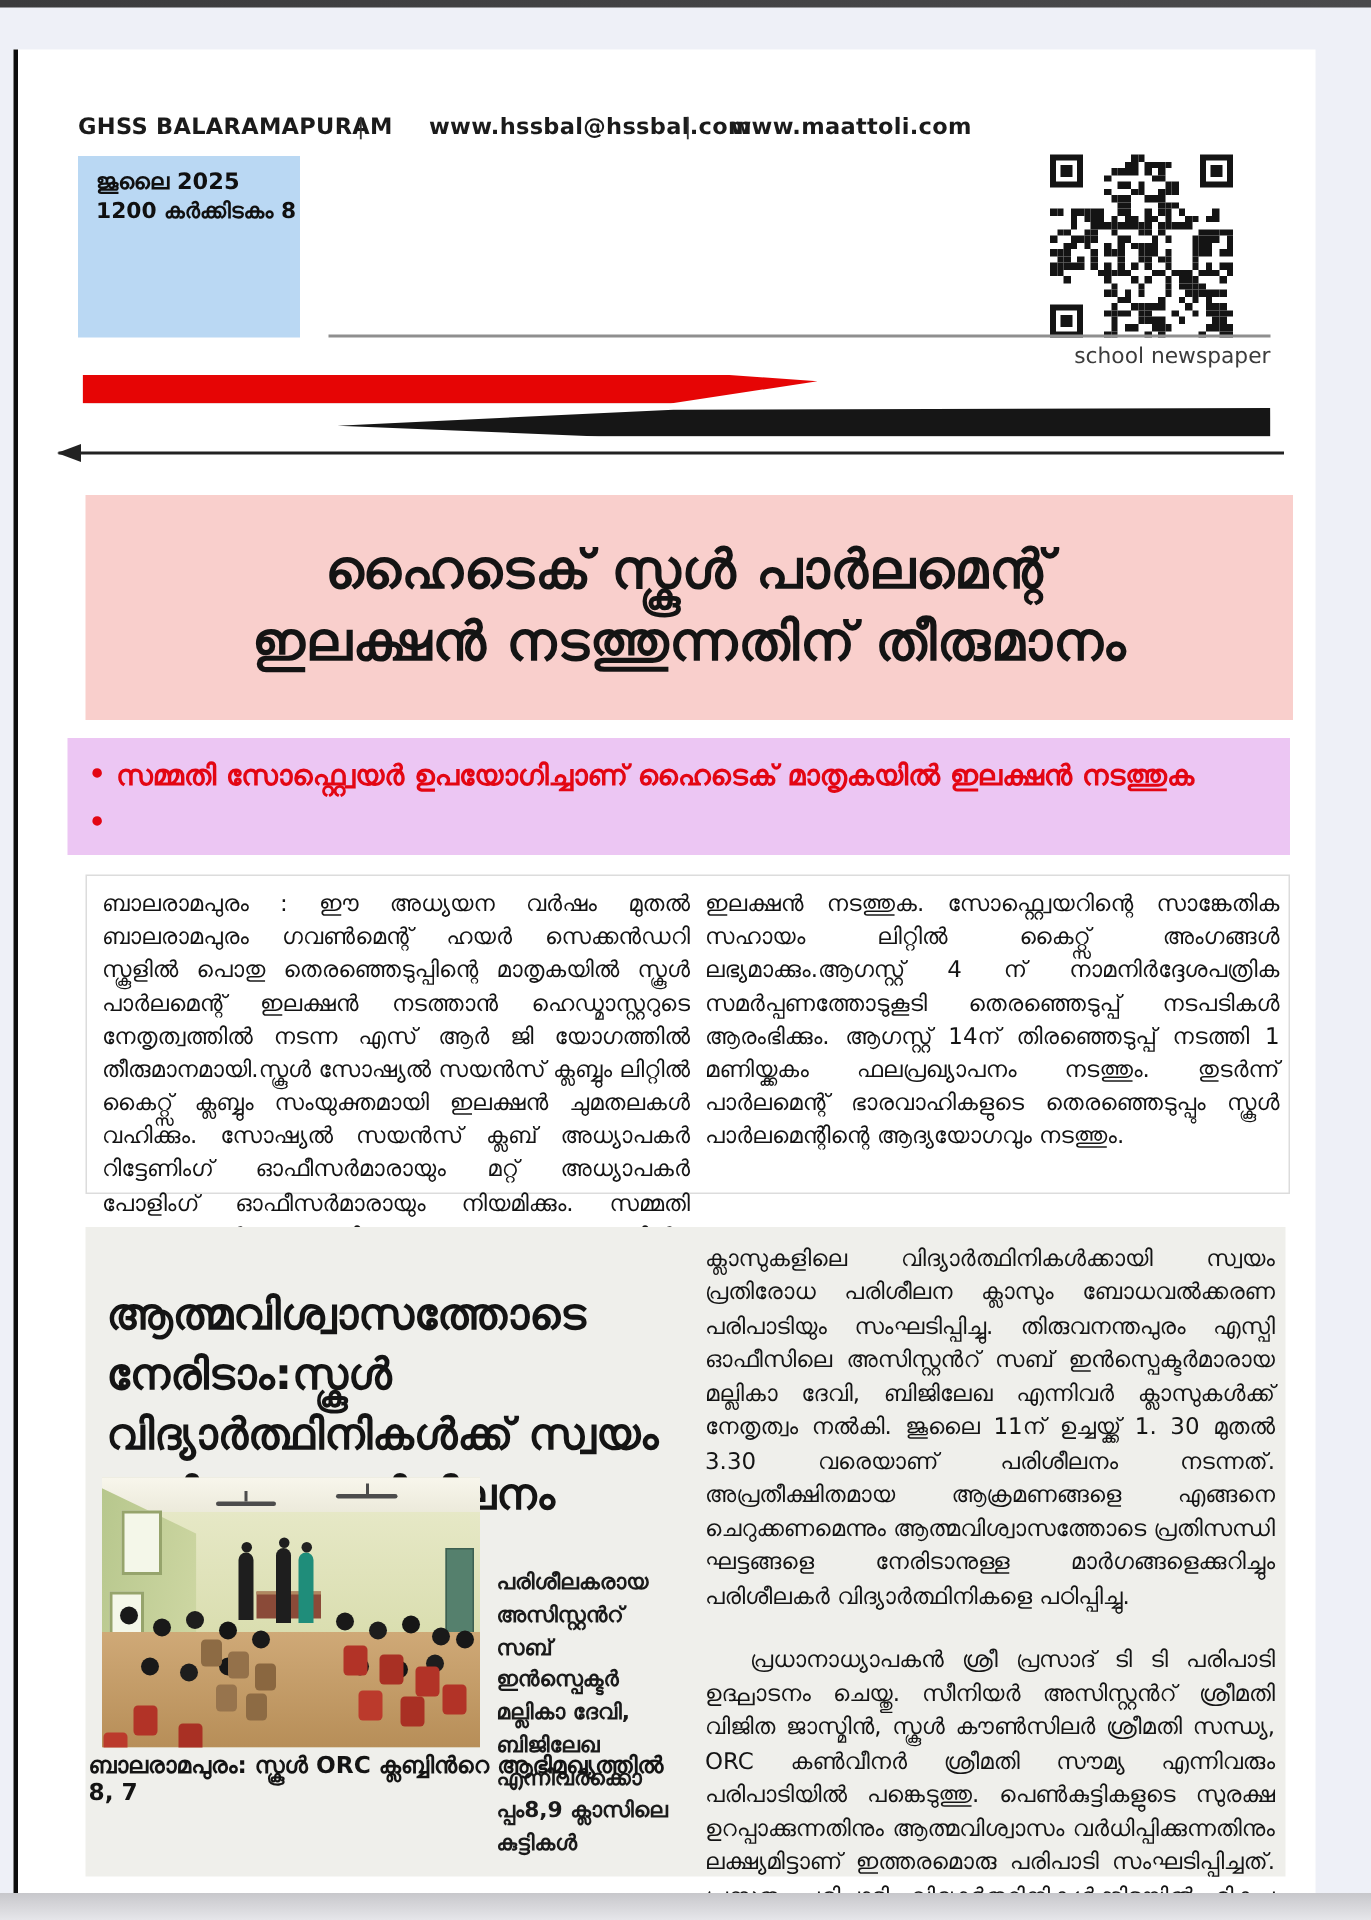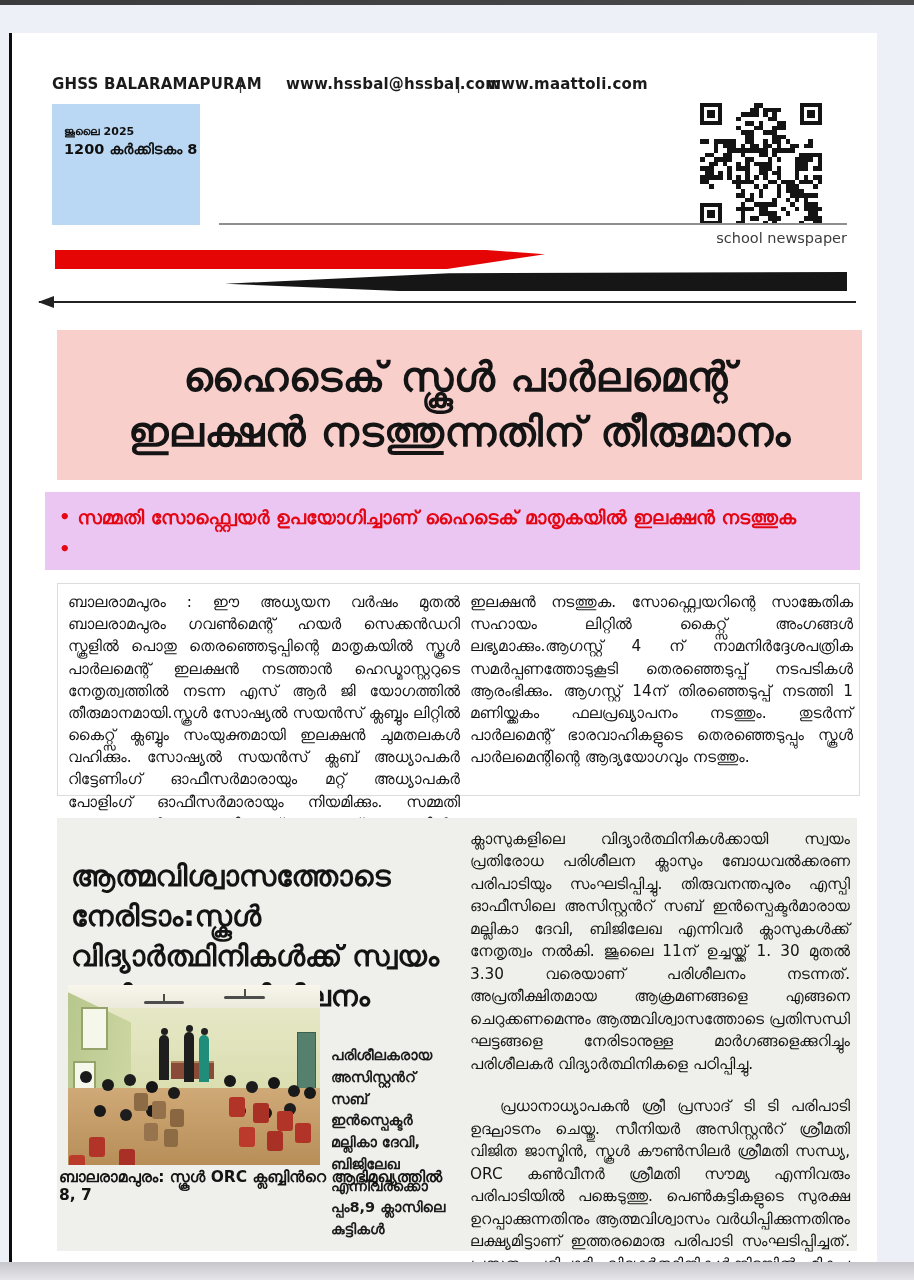--- a/index.html
+++ b/index.html
@@ -20,21 +20,21 @@
   .hdr-sep{font-weight:400;color:#333;}
   .school-name{left:43px;}
   .sep1{left:229px;top:42px;}
   .email{left:277px;font-weight:600;}
   .sep2{left:447px;top:42px;}
   .website{left:478px;font-weight:600;}
 
   
   .datebox{left:43px;top:71px;width:148px;height:121px;background:#bad8f3;color:#101010;padding:6px 0 0 12px;box-sizing:border-box;}
   .date-day{font-size:40px;font-weight:700;line-height:1.1;}
-  .date-month{font-size:11px;font-weight:600;margin-top:15px;}
+  .date-month{font-size:15px;font-weight:600;margin-top:2px;}
   .date-era{font-size:14.5px;font-weight:600;margin-top:3px;}
 
   
   .masthead{left:253px;top:75px;width:368px;height:110px;background:#e8e8e5;display:flex;align-items:center;justify-content:center;}
   .masthead-title{
     font-size:60px;font-weight:900;color:#e9157c;line-height:1;
     text-shadow:4px 5px 0 #161616;letter-spacing:1px;
   }
 
   
@@ -54,21 +54,21 @@
   .black-pencil{left:216px;top:239px;width:622px;height:19px;background:#161616;
     clip-path:polygon(0 62%,36% 6%,100% 0,100% 100%,28% 100%);
     filter:drop-shadow(3px 4px 3px rgba(0,0,0,.4));}
   .arrow-line{left:30px;top:268px;width:817px;height:2px;background:#222;}
   .arrow-line::before{content:"";position:absolute;left:-1px;top:-5px;
     border-right:16px solid #222;border-top:6px solid transparent;border-bottom:6px solid transparent;}
 
   
   .headline-box{left:48px;top:297px;width:805px;height:150px;background:#f9cfcc;
     display:flex;flex-direction:column;align-items:center;justify-content:center;}
-  .headline-line{font-size:41px;font-weight:800;color:#141414;line-height:1.33;letter-spacing:.5px;text-align:center;}
+  .headline-line{font-size:36px;font-weight:800;color:#141414;line-height:1.33;letter-spacing:.5px;text-align:center;}
 
   
   .bullet-box{left:36px;top:459px;width:815px;height:78px;background:#ecc6f3;padding:8px 14px;box-sizing:border-box;}
   .bullet-row{display:flex;align-items:flex-start;margin-top:3px;}
   .bullet-dot{color:#e30613;font-size:18px;font-weight:800;margin-right:7px;line-height:1.5;}
   .bullet-text{color:#e30613;font-size:19px;font-weight:700;line-height:1.5;}
 
   
   .article1{left:48px;top:550px;width:803px;height:213px;border:1px solid #dcdcdc;background:#fff;box-sizing:border-box;}
   .a1-col{position:absolute;top:7px;font-size:15.3px;line-height:1.45;color:#141414;text-align:justify;font-weight:500;}

